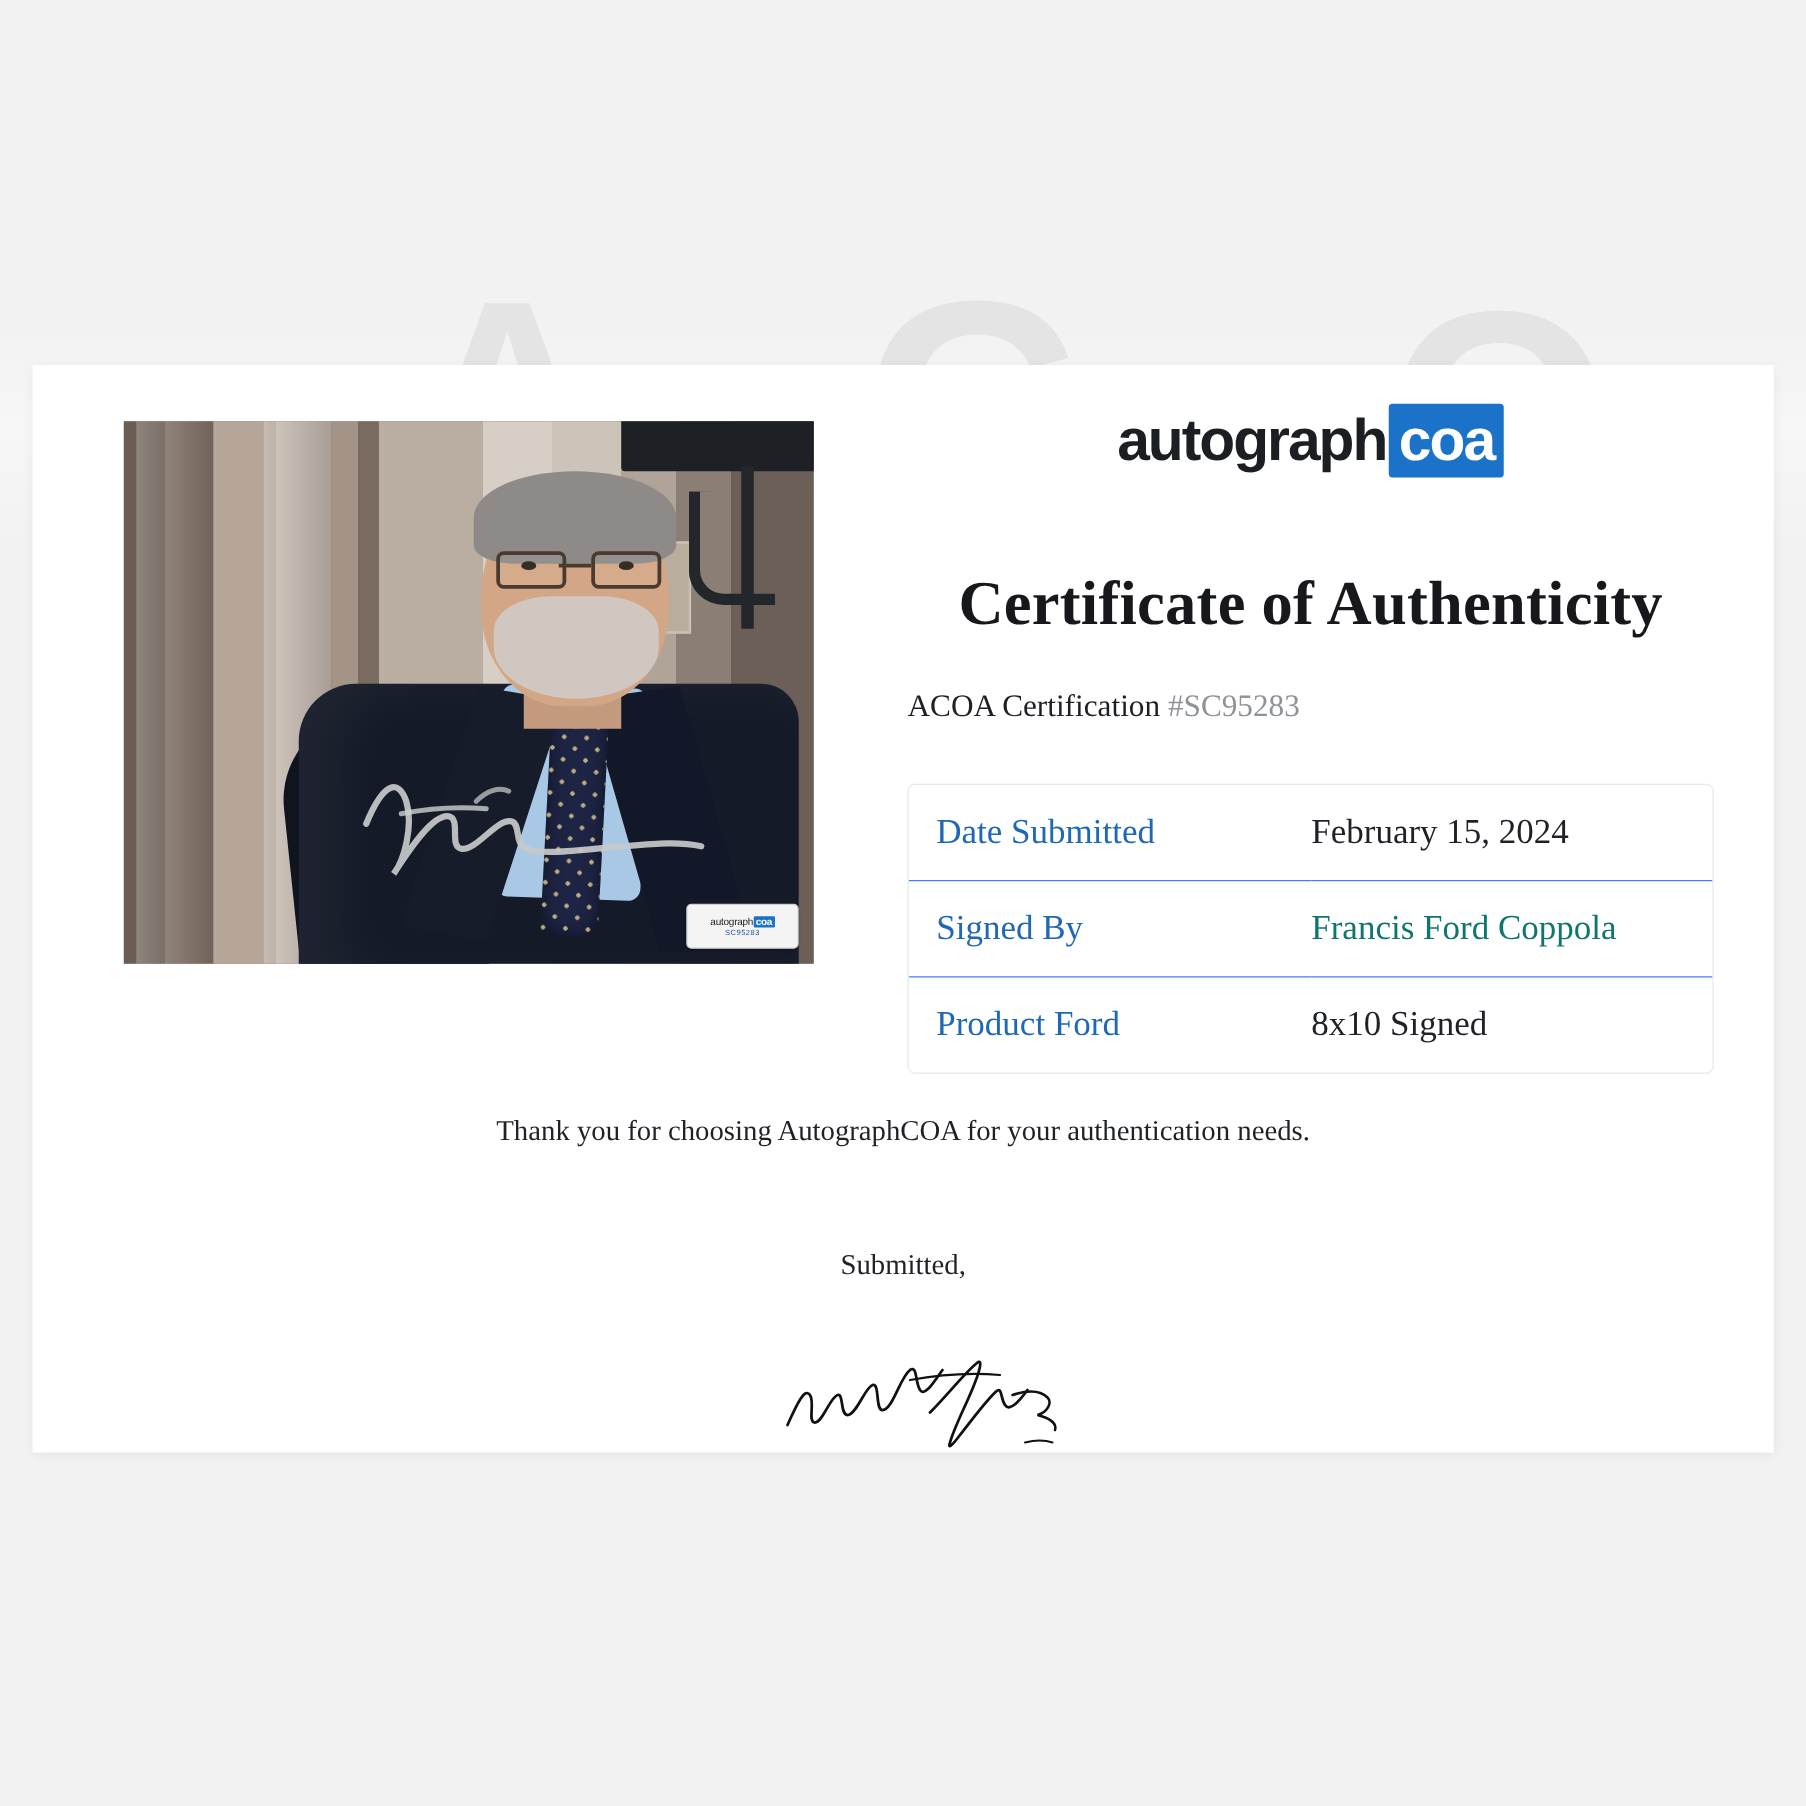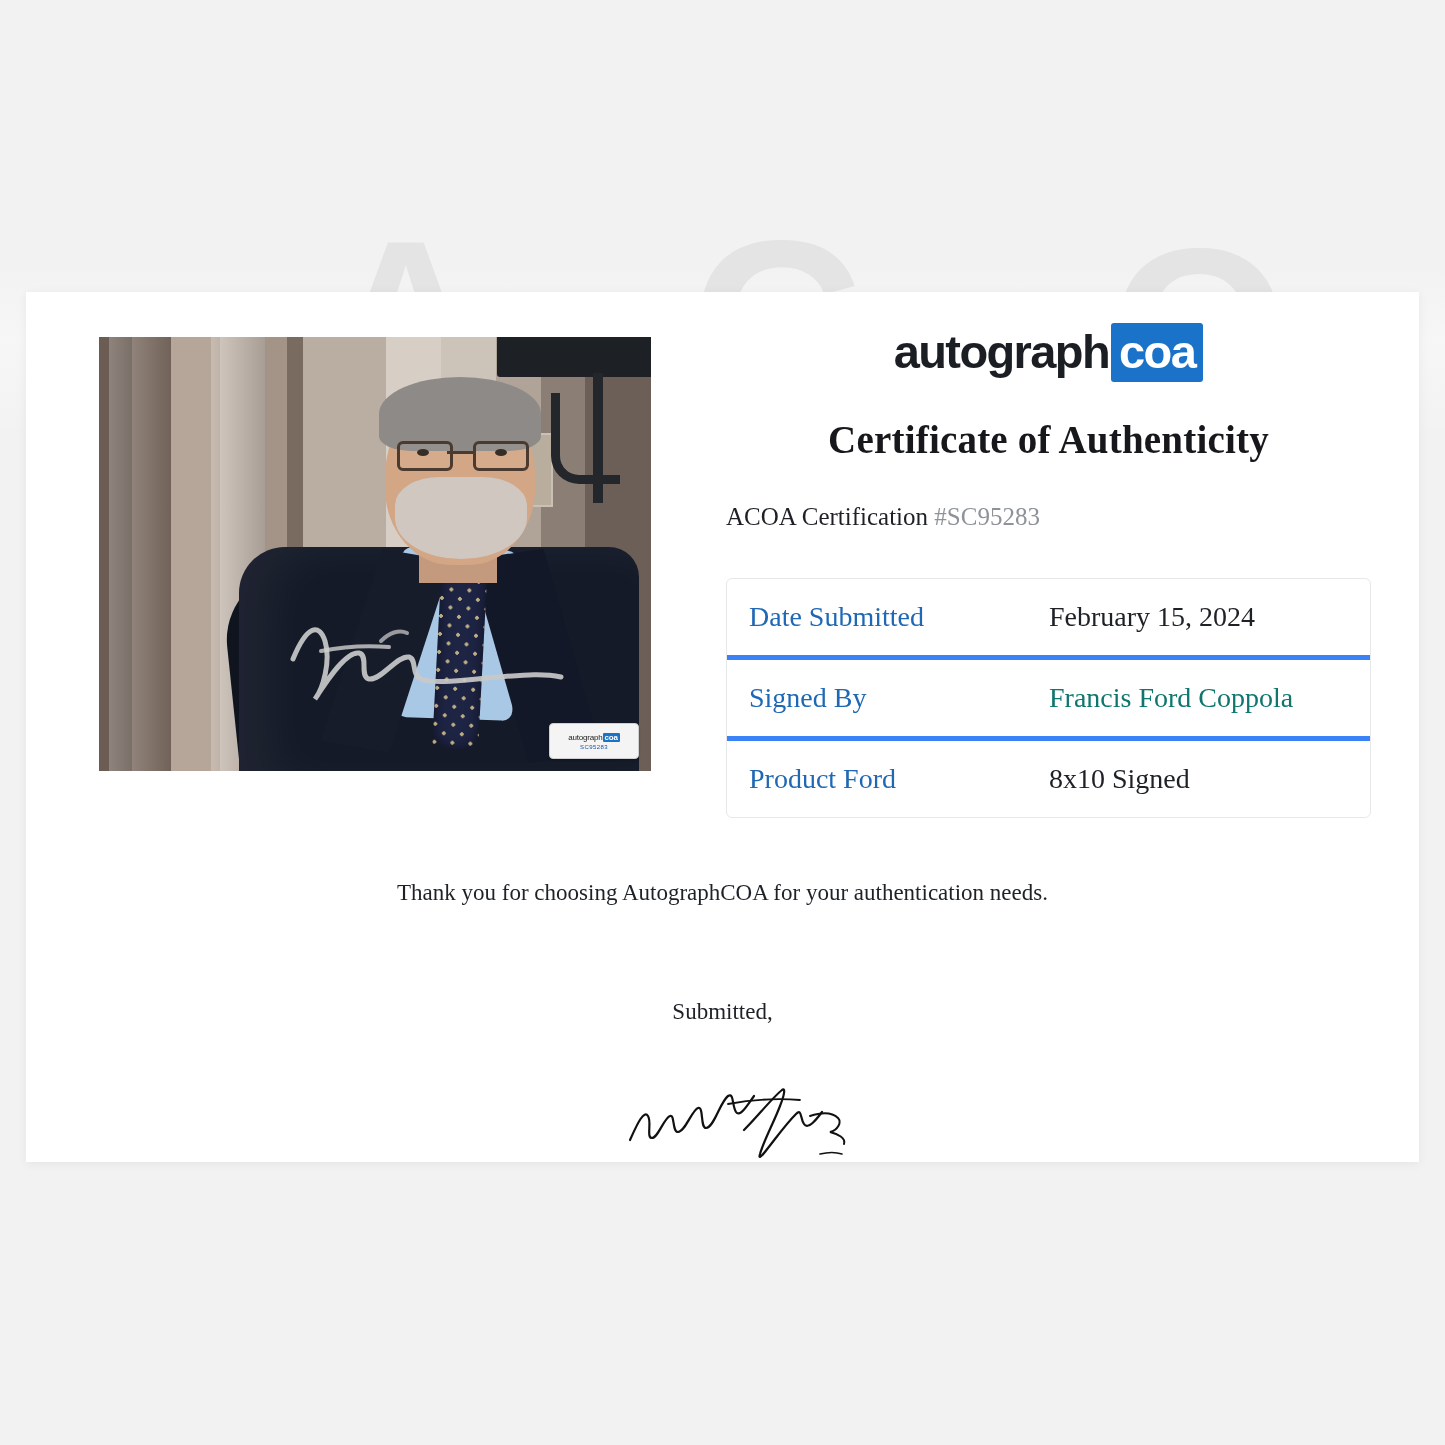--- a/index.html
+++ b/index.html
@@ -289,23 +289,23 @@
   }
   #brand-logo .brand-mark {
     background: #1a73c8;
     color: #ffffff;
     padding: 2px 8px 4px;
     border-radius: 3px;
     margin-left: 2px;
   }
 
   #certificate-title {
-    margin-top: 42px;
+    margin-top: 78px;
     text-align: center;
-    font-size: 39px;
+    font-size: 50px;
     font-weight: 700;
     color: #16181c;
     letter-spacing: .2px;
   }
 
   #certification-line {
     margin-top: 41px;
     text-align: left;
     font-size: 25px;
     color: #1d2126;
@@ -314,37 +314,37 @@
 
   #details-table {
     margin: 47px auto 0;
     width: 100%;
     border: 1px solid #e6e8ea;
     border-radius: 6px;
     border-collapse: separate;
     border-spacing: 0;
     overflow: hidden;
   }
-  #details-table tr + tr td { border-top: 5px solid #3b82f6; }
+  #details-table tr + tr td { border-top: 1px solid #3b82f6; }
   #details-table td {
     padding: 22px 0 22px 0;
     font-size: 28px;
   }
   #details-table td.k {
     width: 300px;
     padding-left: 22px;
     color: #1f68b5;
   }
   #details-table td.v { color: #1e2227; }
   #details-table td.v.muted { color: #0f766e; }
 
   #thankyou-note {
     position: absolute;
     left: 0; right: 0;
-    top: 588px;
+    top: 600px;
     text-align: center;
     font-size: 23px;
     color: #1e2227;
   }
   #closing-salutation {
     position: absolute;
     left: 0; right: 0;
     top: 707px;
     text-align: center;
     font-size: 23px;

